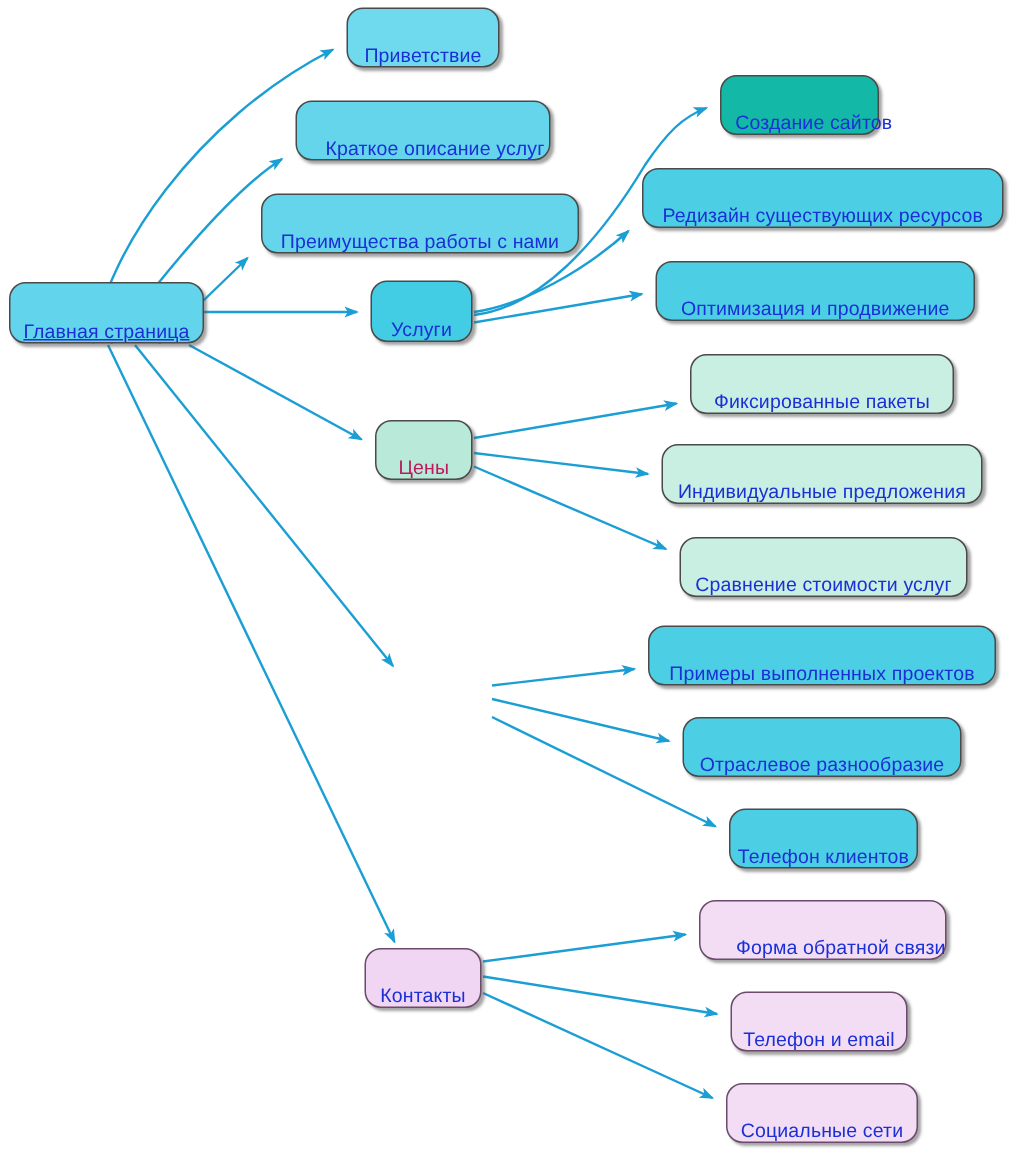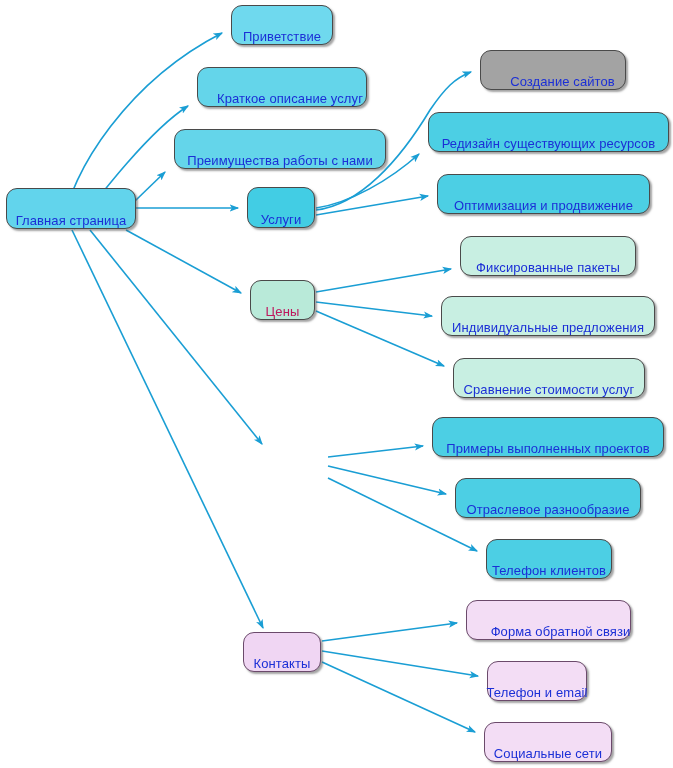--- a/index.html
+++ b/index.html
@@ -68,36 +68,36 @@
         <path d="M 316 311 L 444 366" fill="none" stroke="#1a9ed4" stroke-width="1.6" marker-end="url(#arrow)"></path>
         <path d="M 328 457 L 423 446" fill="none" stroke="#1a9ed4" stroke-width="1.6" marker-end="url(#arrow)"></path>
         <path d="M 328 466 L 446 494" fill="none" stroke="#1a9ed4" stroke-width="1.6" marker-end="url(#arrow)"></path>
         <path d="M 328 478 L 477 551" fill="none" stroke="#1a9ed4" stroke-width="1.6" marker-end="url(#arrow)"></path>
         <path d="M 322 641 L 457 623" fill="none" stroke="#1a9ed4" stroke-width="1.6" marker-end="url(#arrow)"></path>
         <path d="M 322 651 L 478 676" fill="none" stroke="#1a9ed4" stroke-width="1.6" marker-end="url(#arrow)"></path>
         <path d="M 322 662 L 475 732" fill="none" stroke="#1a9ed4" stroke-width="1.6" marker-end="url(#arrow)"></path>
       </g>
   </svg>
 
-  <div class="node" style="left: 6px; top: 188px; width: 130px; height: 41px; background: rgb(98, 212, 236); color: rgb(27, 47, 214); border-color: rgb(74, 74, 74);">
+  <div class="node" style="left: 6px; top: 188px; width: 130px; height: 41px; background: rgb(98, 212, 236); color: rgb(27, 47, 214); border-color: rgb(74, 74, 74); text-decoration: underline;">
     <span class="node-label">Главная страница</span>
   </div>
   <div class="node" style="left: 231px; top: 5px; width: 102px; height: 40px; background: rgb(111, 217, 238); color: rgb(27, 47, 214); border-color: rgb(74, 74, 74);">
     <span class="node-label">Приветствие</span>
   </div>
   <div class="node" style="left: 197px; top: 67px; width: 170px; height: 40px; background: rgb(100, 213, 234); color: rgb(27, 47, 214); border-color: rgb(74, 74, 74); padding-left: 16px;">
     <span class="node-label">Краткое описание услуг</span>
   </div>
   <div class="node" style="left: 174px; top: 129px; width: 212px; height: 40px; background: rgb(100, 213, 234); color: rgb(27, 47, 214); border-color: rgb(74, 74, 74);">
     <span class="node-label">Преимущества работы с нами</span>
   </div>
   <div class="node" style="left: 247px; top: 187px; width: 68px; height: 41px; background: rgb(66, 205, 228); color: rgb(27, 47, 214); border-color: rgb(74, 74, 74);">
     <span class="node-label">Услуги</span>
   </div>
-  <div class="node" style="left: 480px; top: 50px; width: 146px; height: 40px; background: #a3a3a3; color: rgb(27, 47, 214); border-color: rgb(74, 74, 74); padding-left: 19px;">
+  <div class="node" style="left: 480px; top: 50px; width: 106px; height: 40px; background: #14b8a6; color: rgb(27, 47, 214); border-color: rgb(74, 74, 74); padding-left: 19px;">
     <span class="node-label">Создание сайтов</span>
   </div>
   <div class="node" style="left: 428px; top: 112px; width: 241px; height: 40px; background: rgb(76, 207, 228); color: rgb(27, 47, 214); border-color: rgb(74, 74, 74);">
     <span class="node-label">Редизайн существующих ресурсов</span>
   </div>
   <div class="node" style="left: 437px; top: 174px; width: 213px; height: 40px; background: rgb(76, 207, 228); color: rgb(27, 47, 214); border-color: rgb(74, 74, 74);">
     <span class="node-label">Оптимизация и продвижение</span>
   </div>
   <div class="node" style="left: 250px; top: 280px; width: 65px; height: 40px; background: rgb(185, 234, 217); color: #be185d; border-color: rgb(74, 74, 74);">
     <span class="node-label">Цены</span>
@@ -119,20 +119,20 @@
   </div>
   <div class="node" style="left: 486px; top: 539px; width: 126px; height: 40px; background: rgb(76, 207, 228); color: rgb(27, 47, 214); border-color: rgb(74, 74, 74);">
     <span class="node-label">Телефон клиентов</span>
   </div>
   <div class="node" style="left: 243px; top: 632px; width: 78px; height: 40px; background: rgb(240, 214, 243); color: rgb(27, 47, 214); border-color: rgb(107, 74, 107);">
     <span class="node-label">Контакты</span>
   </div>
   <div class="node" style="left: 466px; top: 600px; width: 165px; height: 40px; background: rgb(243, 221, 245); color: rgb(27, 47, 214); border-color: rgb(107, 74, 107); padding-left: 24px;">
     <span class="node-label">Форма обратной связи</span>
   </div>
-  <div class="node" style="left: 487px; top: 661px; width: 100px; height: 40px; background: rgb(243, 221, 245); color: rgb(27, 47, 214); border-color: rgb(107, 74, 107);">
+  <div class="node" style="left: 487px; top: 661px; width: 118px; height: 40px; background: rgb(243, 221, 245); color: rgb(27, 47, 214); border-color: rgb(107, 74, 107);">
     <span class="node-label">Телефон и email</span>
   </div>
   <div class="node" style="left: 484px; top: 722px; width: 128px; height: 40px; background: rgb(243, 221, 245); color: rgb(27, 47, 214); border-color: rgb(107, 74, 107);">
     <span class="node-label">Социальные сети</span>
   </div>
 
 </div>
 
 </body></html>

